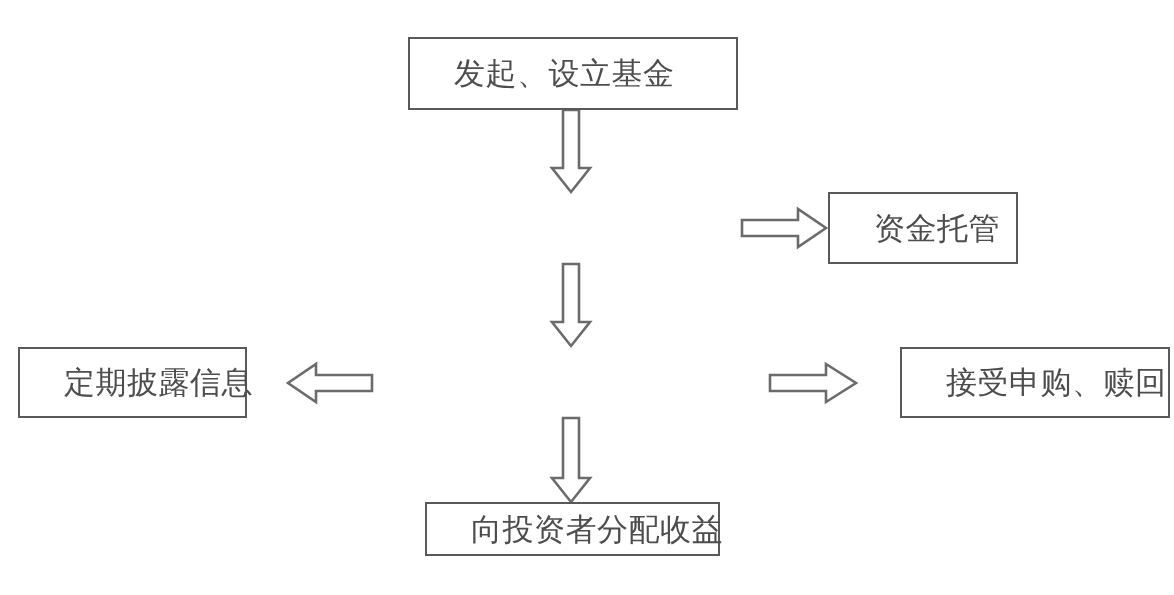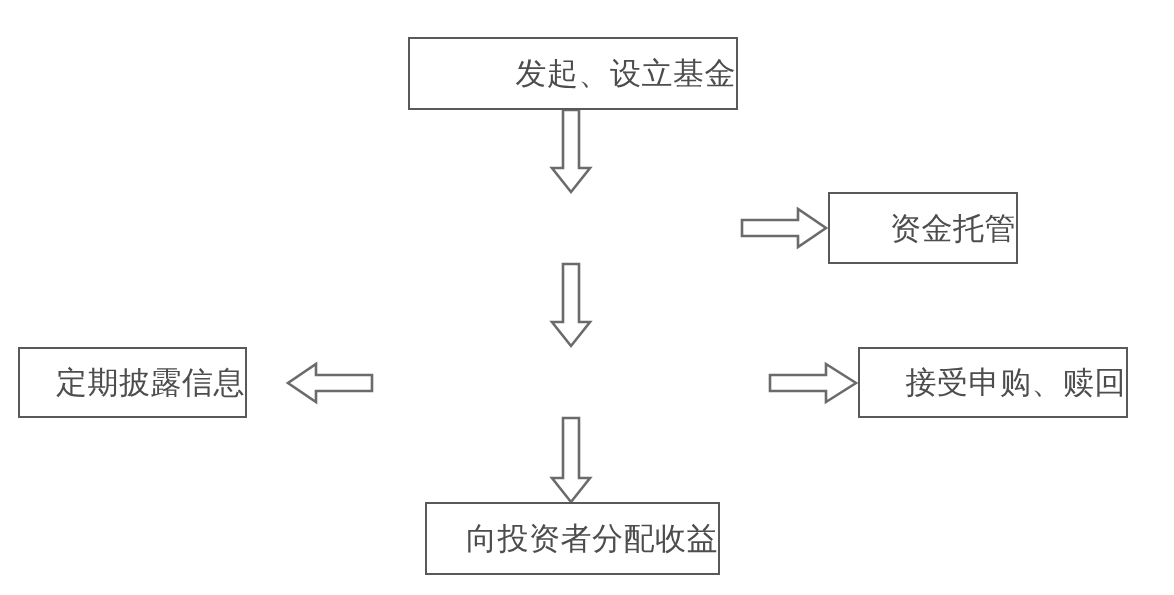--- a/index.html
+++ b/index.html
@@ -24,22 +24,23 @@
     width: 1174px;
     height: 595px;
   }
   .node-box {
     position: absolute;
     box-sizing: border-box;
     background: #ffffff;
     border: 2px solid #595959;
     display: flex;
     align-items: center;
-    justify-content: flex-end;
+    justify-content: flex-start;
     z-index: 2;
+    padding-left: 44px;
   }
   .node-label {
     font-family: "DejaVu Serif", "Liberation Serif", serif;
     font-size: 31px;
     line-height: 1;
     color: #4d4d4d;
     white-space: nowrap;
     letter-spacing: 0.5px;
     font-weight: 400;
   }
@@ -74,21 +75,21 @@
 
   <div class="node-box" style="left:828px; top:192px; width:190px; height:72px;">
     <span class="node-label">资金托管</span>
   </div>
 
   <div class="node-box" style="left:18px; top:347px; width:229px; height:71px;">
     <span class="node-label">定期披露信息</span>
   </div>
 
 
-  <div class="node-box" style="left:858px; top:347px; width:270px; height:71px;">
+  <div class="node-box" style="left:900px; top:347px; width:270px; height:71px;">
     <span class="node-label">接受申购、赎回</span>
   </div>
 
-  <div class="node-box" style="left:425px; top:502px; width:295px; height:73px;">
+  <div class="node-box" style="left:425px; top:502px; width:295px; height:54px;">
     <span class="node-label">向投资者分配收益</span>
   </div>
 
 </div>
 
 </body></html>

